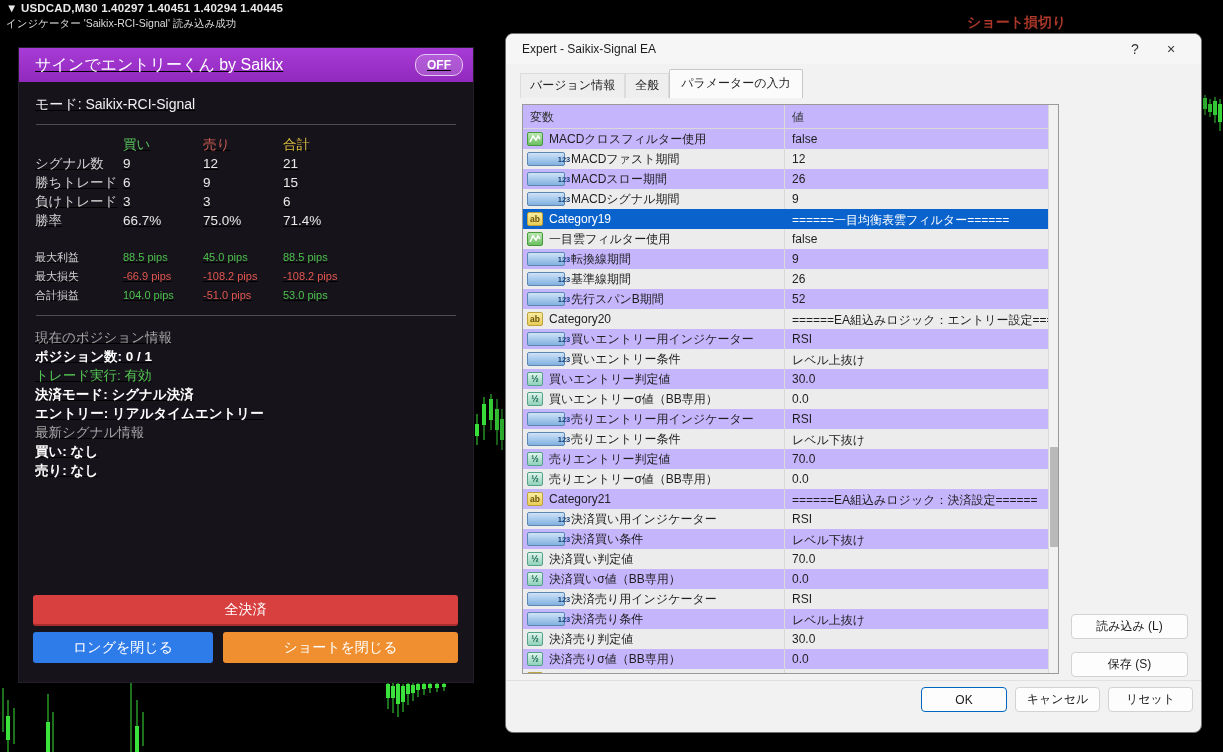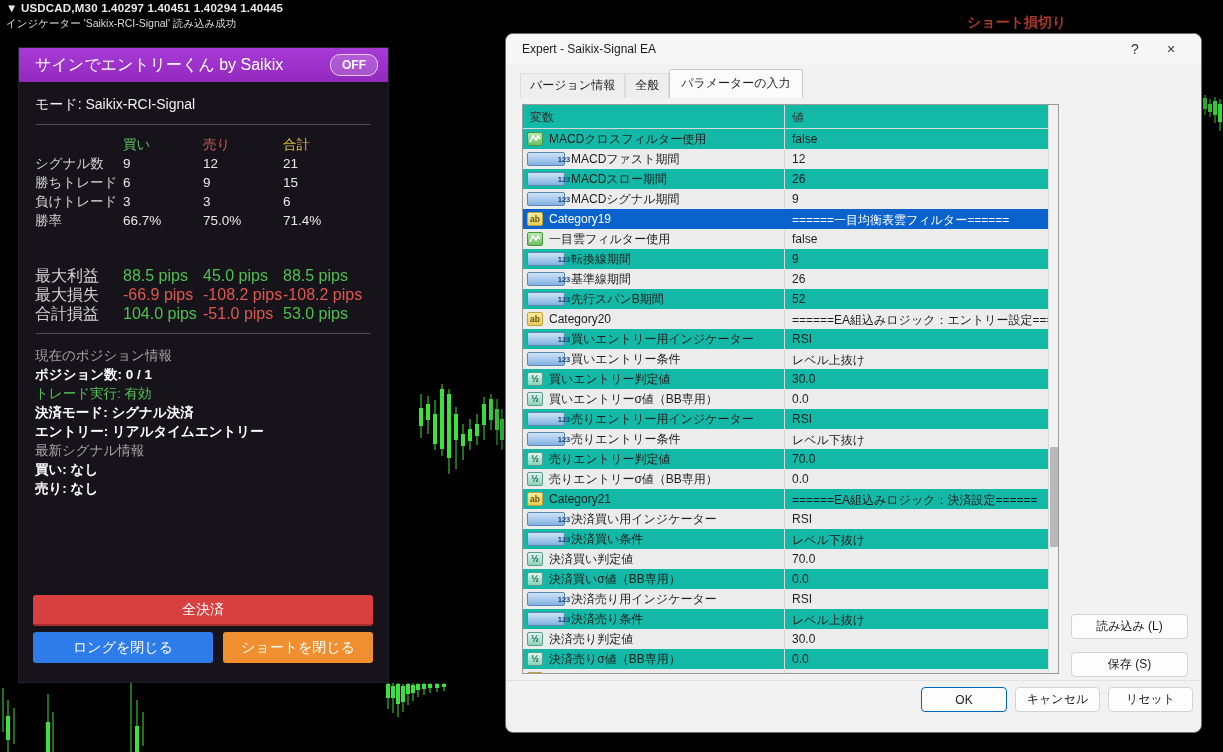--- a/index.html
+++ b/index.html
@@ -8,32 +8,32 @@
 
   .candles-svg { position:absolute; left:0; top:0; z-index:1; pointer-events:none; }
 
   
   .symbol-info { position:absolute; left:6px; top:2px; z-index:1; color:#e9e9e9; }
   .symbol-info .line1 { font-size:11.5px; font-weight:bold; letter-spacing:.2px; }
   .symbol-info .line2 { font-size:10.5px; margin-top:3px; color:#dcdcdc; }
   .annotation { position:absolute; left:967px; top:14px; z-index:1; color:#b23a2c; font-size:14px; font-weight:bold; }
 
   
-  .panel { position:absolute; left:18px; top:47px; width:371px; height:636px; background:#17131b; z-index:2; border:1px solid #241d2a; }
+  .panel { position:absolute; left:18px; top:47px; width:456px; height:636px; background:#17131b; z-index:2; border:1px solid #241d2a;text-decoration:underline; }
   .panel-header { height:34px; background:linear-gradient(#a73bd6,#9229bd); display:flex; align-items:center; padding:0 10px 0 16px; }
   .panel-title { color:#fff; font-size:16px; flex:1; white-space:nowrap; }
   .off-btn { background:rgba(255,255,255,.18); border:1px solid #e6c9f2; border-radius:10px; color:#fff; font-size:12px; font-weight:bold; padding:3px 11px; cursor:pointer; }
   .panel-body { padding:12px 16px 0 16px; position:relative; height:calc(100% - 34px); color:#e8e8e8; }
   .mode-line { font-size:14px; color:#f0f0f0; margin-top:2px; }
   .panel hr { border:none; border-top:1px solid #4e4e4e; margin:10px 1px; }
   .stats { font-size:13.5px; }
   .stats .grid-row { display:grid; grid-template-columns:88px 80px 80px 1fr; line-height:19px; }
   .stats .lab { color:#d2d2d2; }
   .h-buy { color:#58c55c; } .h-sell { color:#cd5f52; } .h-total { color:#d8bc3e; }
-  .pips { font-size:16px; margin-top:36px; }
+  .pips { font-size:11px; margin-top:18px; }
   .pips .grid-row { display:grid; grid-template-columns:88px 80px 80px 1fr; line-height:19px; }
   .pips .lab { color:#d2d2d2; }
   .v-green { color:#4cc24c; } .v-red { color:#e0574f; }
   .info { font-size:13.5px; margin-top:12px; }
   .info div { line-height:19px; }
   .i-dim { color:#a5a5a5; }
   .i-bold { color:#fff; font-weight:bold; }
   .i-green { color:#53c553; }
   .panel-buttons { position:absolute; left:14px; right:15px; top:513px; }
   .panel-buttons button { border:none; border-radius:3px; color:#fff; font-size:14px; font-family:inherit; cursor:pointer; }
@@ -44,21 +44,21 @@
 
   
   .dialog { position:absolute; left:505px; top:33px; width:697px; height:700px; background:#f2f2f2; border:1px solid #707070; border-radius:8px; box-shadow:0 10px 28px rgba(0,0,0,.6); z-index:3; overflow:hidden; }
   .titlebar { height:30px; display:flex; align-items:center; padding:0 12px 0 16px; font-size:12px; color:#1b1b1b; background:#f6f6f6; }
   .titlebar .t { flex:1; }
   .win-btn { width:36px; text-align:center; font-size:14px; color:#333; cursor:pointer; }
   .tabs { position:absolute; left:14px; top:40px; display:flex; align-items:flex-end; height:24px; }
   .tab { font-size:12px; color:#222; padding:3px 9px 4px 9px; background:#eee; border:1px solid #dcdcdc; border-bottom:none; cursor:pointer; white-space:nowrap; }
   .tab.active { background:#fbfbfb; border:1px solid #c8c8c8; border-bottom:none; padding:5px 11px 6px 11px; border-radius:2px 2px 0 0; }
 
-  .param-table { position:absolute; left:16px; top:70px; width:537px; height:570px; background:#14b8a6; border:1px solid #9a9a9a; overflow:hidden; }
+  .param-table { position:absolute; left:16px; top:70px; width:537px; height:570px; background:#c4b5fd; border:1px solid #9a9a9a; overflow:hidden; }
   .thead { height:24px; display:flex; font-size:12px; color:#333; border-bottom:1px solid #d9d9d9; }
   .thead .c1 { width:261px; padding:4px 0 0 7px; }
   .thead .c2 { flex:1; padding:4px 0 0 7px; border-left:1px solid #d9d9d9; }
   .tbody { position:absolute; left:0; top:24px; right:10px; bottom:0; overflow:hidden; }
   .prow { display:flex; height:20px; font-size:12px; color:#1e1e1e; cursor:default; }
   .prow.even { background:#ececec; }
   .prow.sel { background:#0a63cc; color:#fff; }
   .prow .name { width:261px; display:flex; align-items:center; padding-left:4px; overflow:hidden; white-space:nowrap; }
   .prow .val { flex:1; border-left:1px solid #d9d9d9; padding:3px 0 0 7px; overflow:hidden; white-space:nowrap; }
   .prow.sel .val { border-left-color:#0a63cc; }

